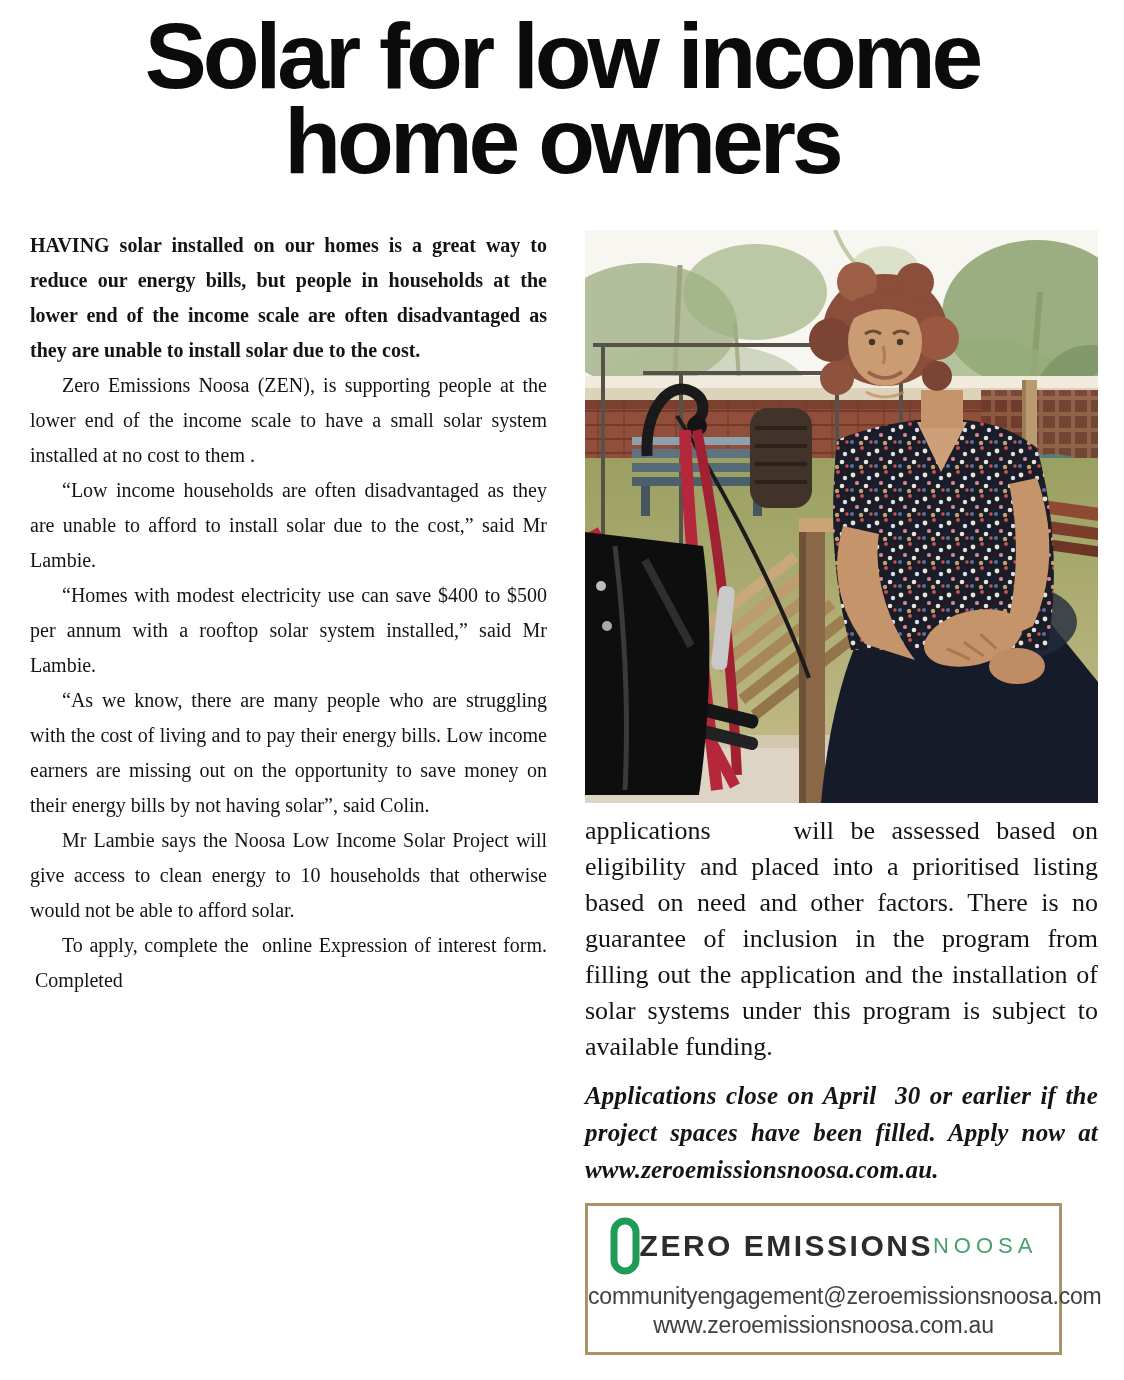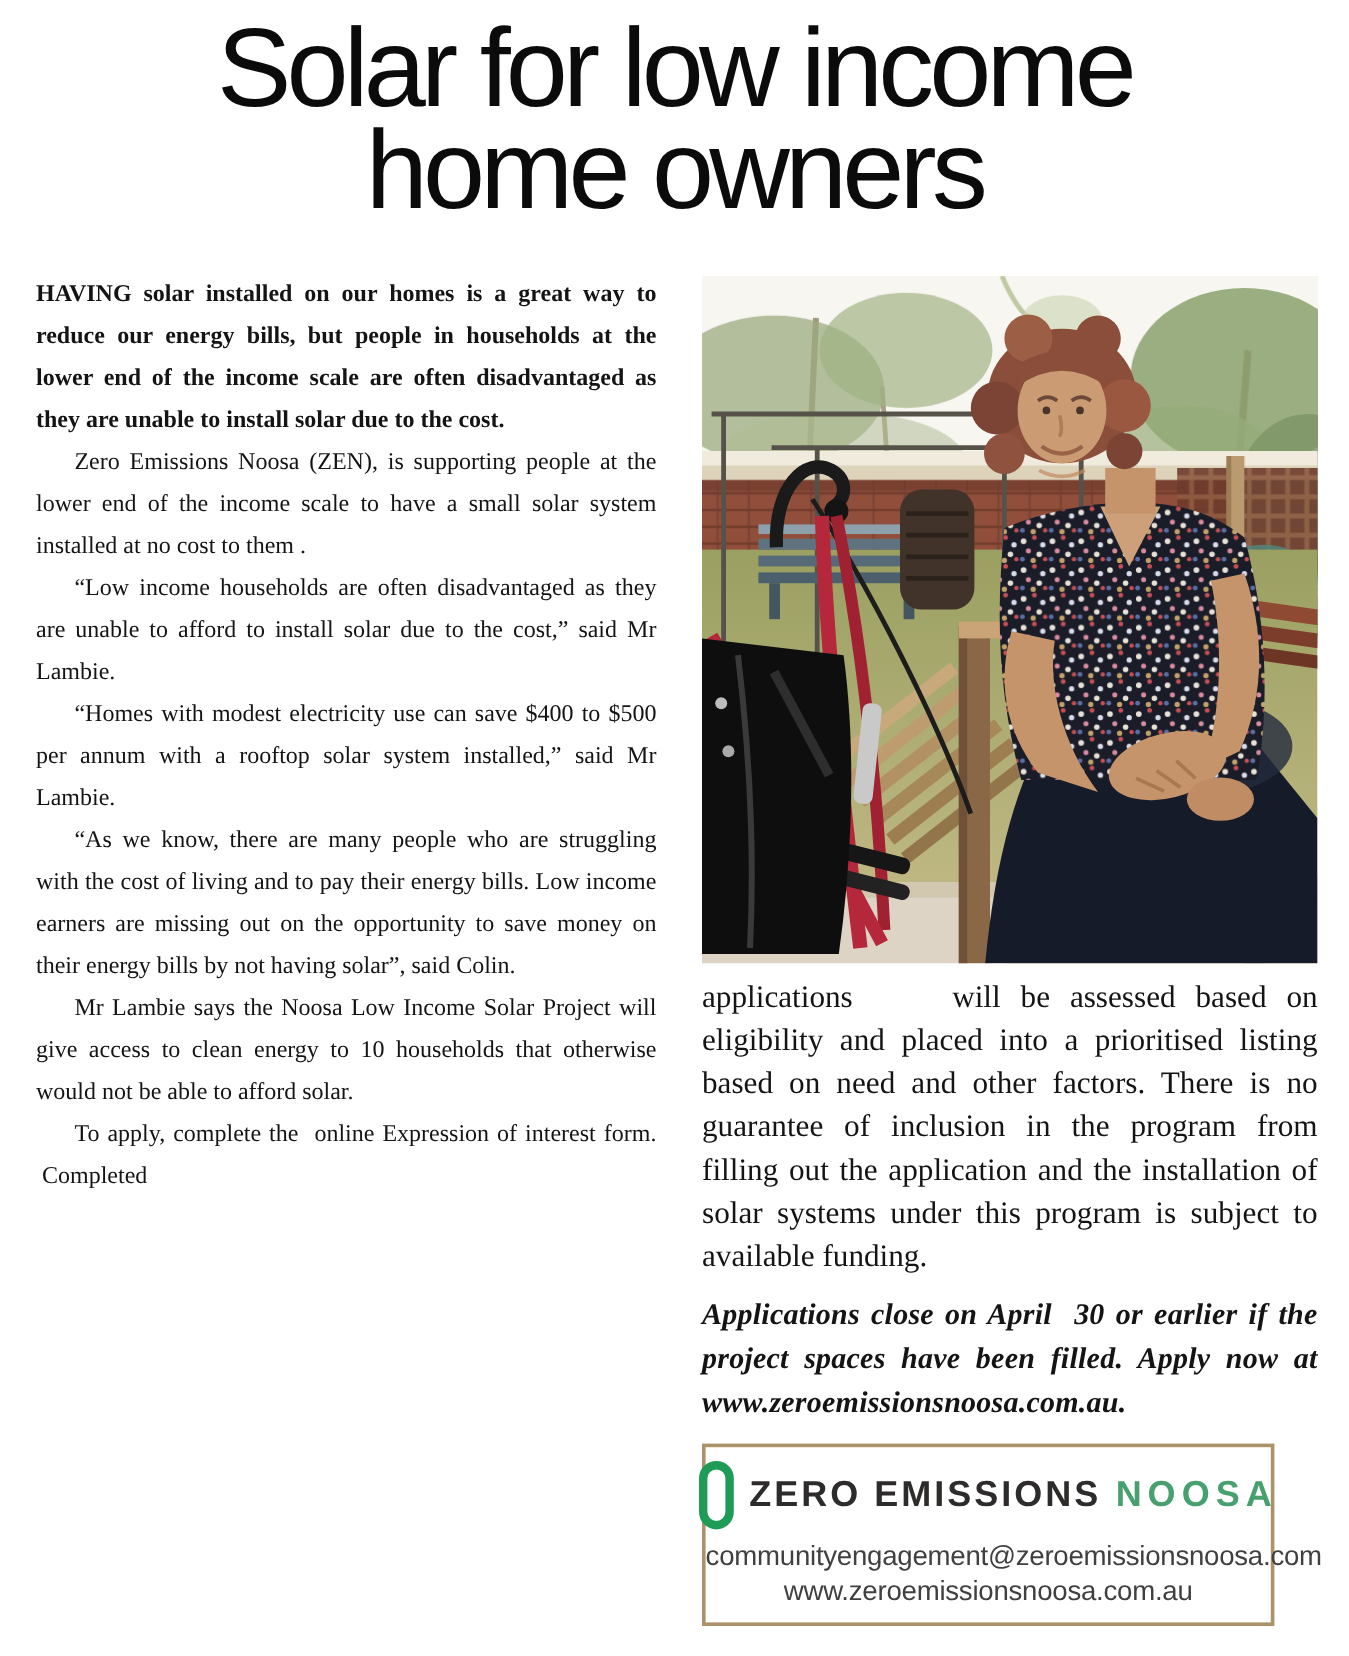--- a/index.html
+++ b/index.html
@@ -3,21 +3,21 @@
 <meta charset="utf-8">
 <style>
   html,body{margin:0;padding:0;background:#ffffff;}
   .page{
     position:relative;width:1124px;height:1380px;margin:0 auto;
     background:#ffffff;overflow:hidden;
     font-family:"Liberation Serif", serif;color:#141414;
   }
   .headline{
     margin:14px 10px 0;text-align:center;
-    font-family:"Liberation Sans", sans-serif;font-weight:normal;
+    font-family:"Liberation Sans", sans-serif;font-weight:bold;
     font-size:93px;line-height:85px;letter-spacing:-4px;color:#0b0b0b;
   }
   .headline span{display:block;}
   .col-left{
     position:absolute;left:30px;top:228px;width:517px;
     font-size:20px;line-height:35px;text-align:justify;
   }
   .col-left p{margin:0;}
   p.lead{font-weight:bold;}
   p.indent{text-indent:32px;}
@@ -30,29 +30,29 @@
     margin:10px 0 0;font-size:26px;line-height:36px;text-align:justify;
   }
   .callout{
     margin:12px 0 0;font-weight:bold;font-style:italic;
     font-size:25px;line-height:37px;text-align:justify;letter-spacing:0.2px;
   }
   .logo-box{
     margin-top:15px;width:471px;border:3px solid #ab9268;
     background:#ffffff;text-align:center;padding:8px 0 12px;
   }
-  .logo-row{display:flex;justify-content:center;align-items:center;gap:12px;height:64px;}
+  .logo-row{display:flex;justify-content:center;align-items:center;gap:0;height:64px;}
   .logo-o{transform:translateY(2px);}
   .brand-primary{
     font-family:"Liberation Sans", sans-serif;font-weight:bold;
     font-size:30px;letter-spacing:2.5px;color:#2e2b2b;white-space:nowrap;
   }
   .brand-secondary{
-    font-family:"Liberation Sans", sans-serif;font-weight:700;
-    font-size:30px;letter-spacing:5px;color:#48a06e;white-space:nowrap;
+    font-family:"Liberation Sans", sans-serif;font-weight:400;
+    font-size:22px;letter-spacing:5px;color:#48a06e;white-space:nowrap;
   }
   .contact-email,.contact-web{
     font-family:"Liberation Sans", sans-serif;color:#404040;
     font-size:23px;line-height:29px;letter-spacing:-0.2px;
   }
   .contact-email{margin-top:4px;}
 </style>
 </head>
 <body>
 

